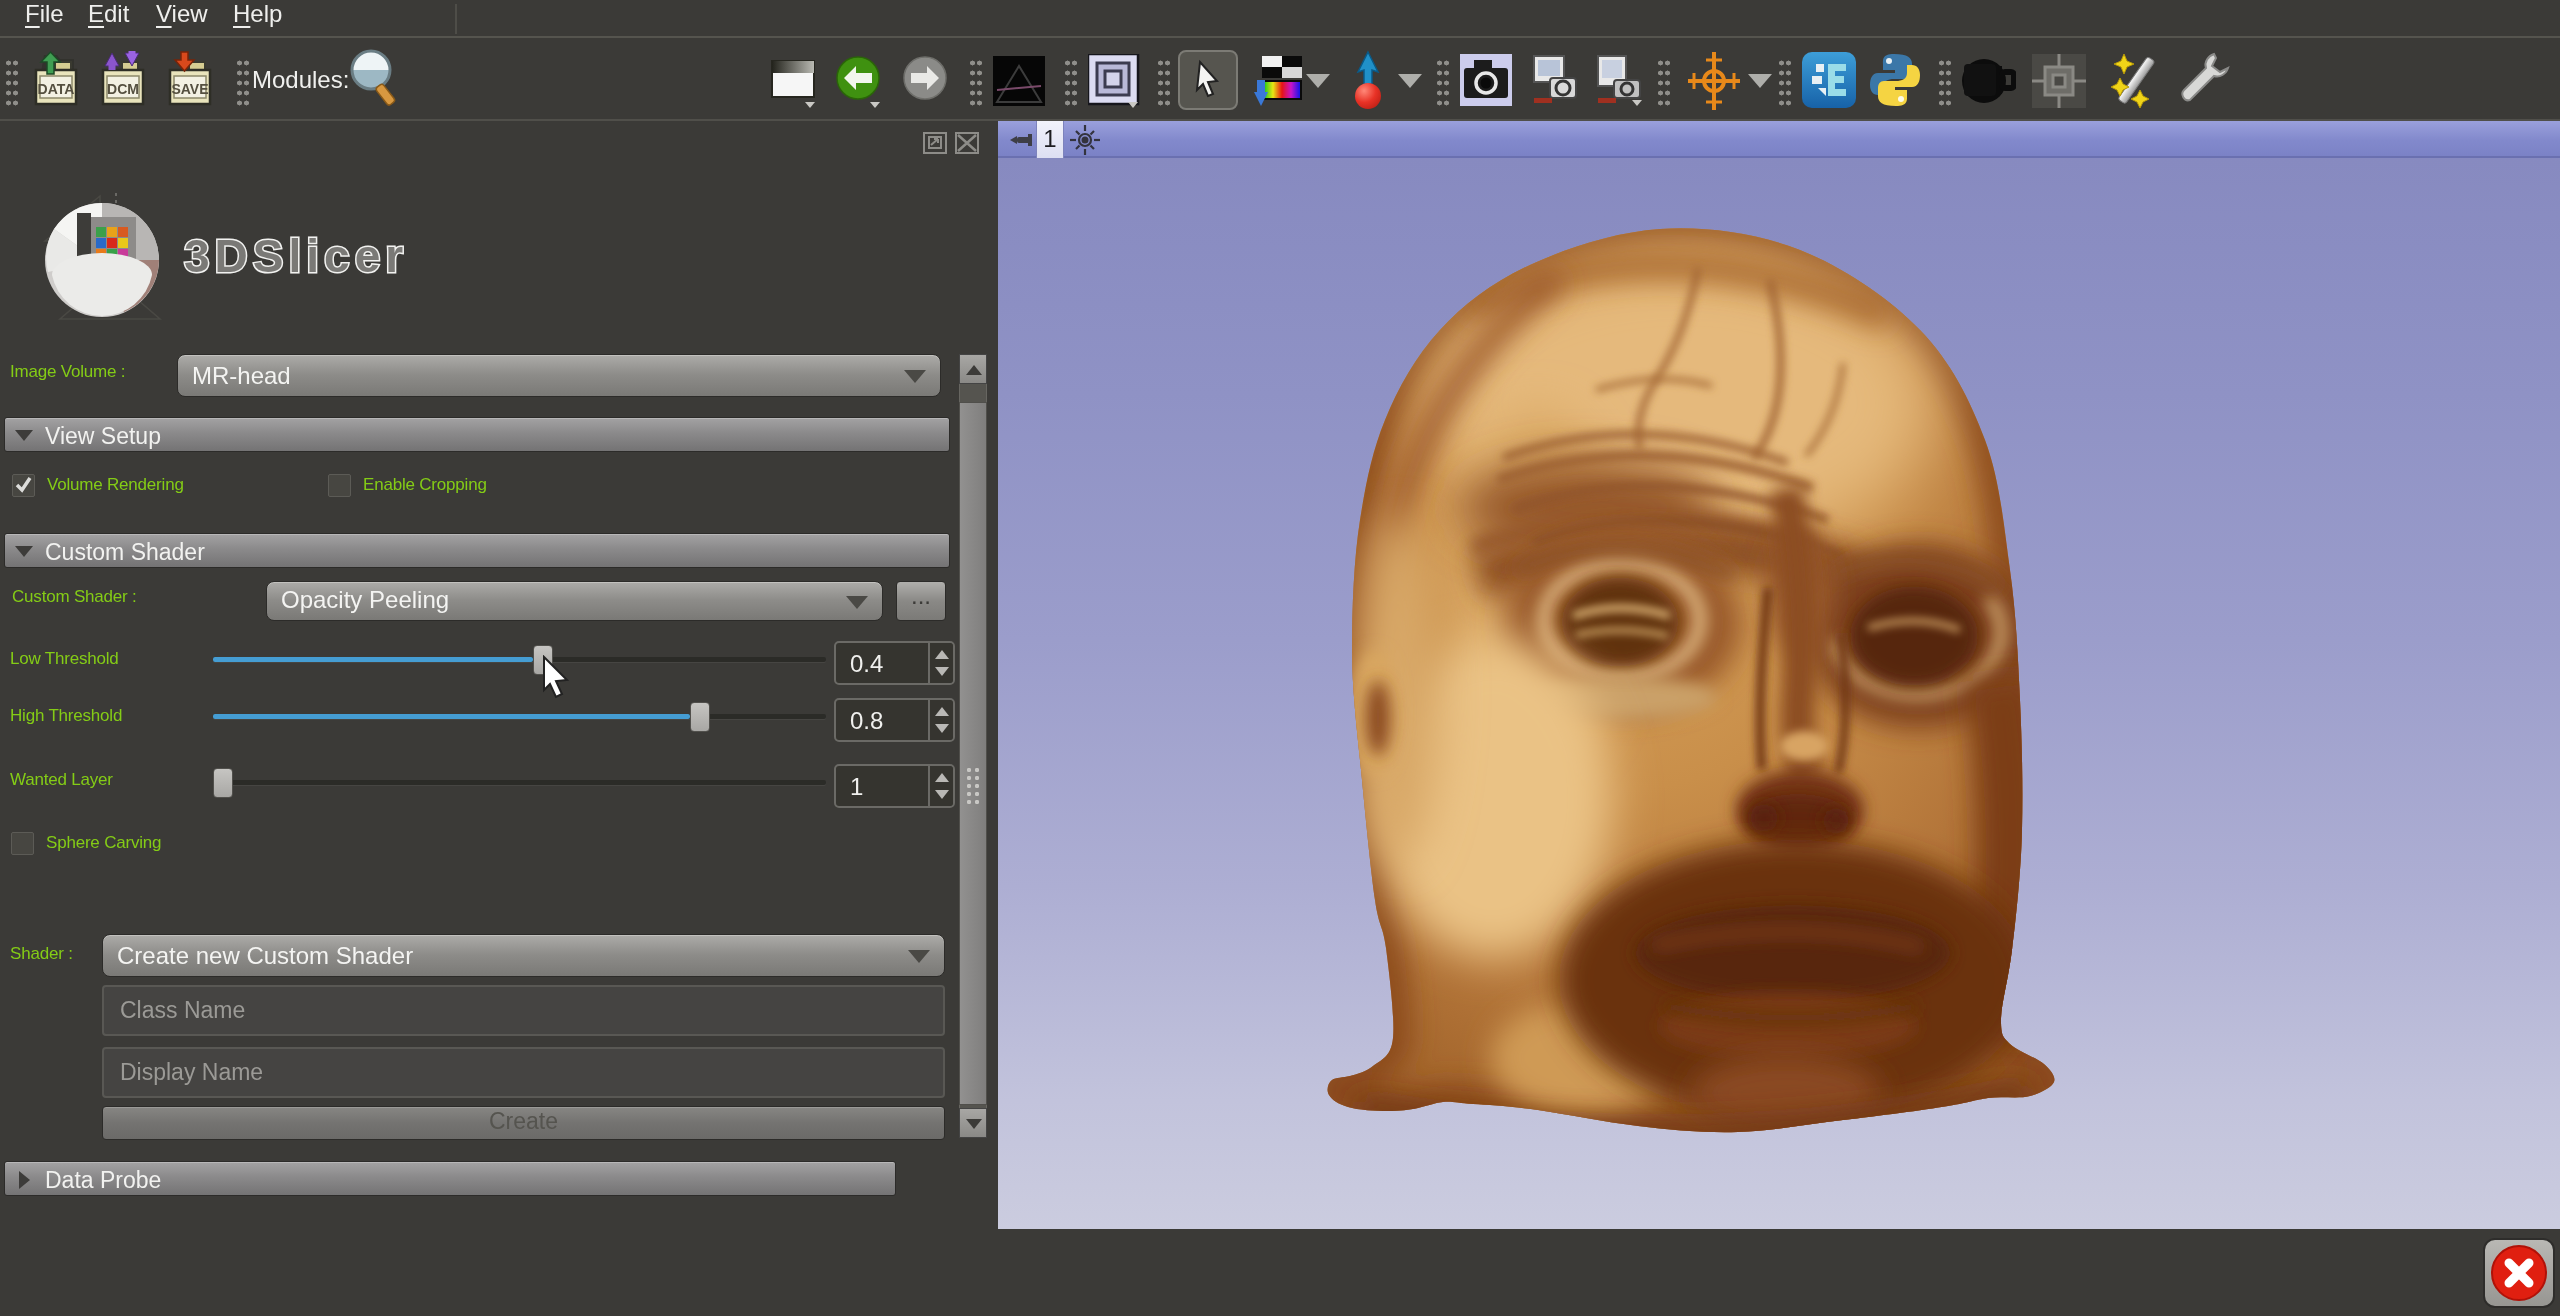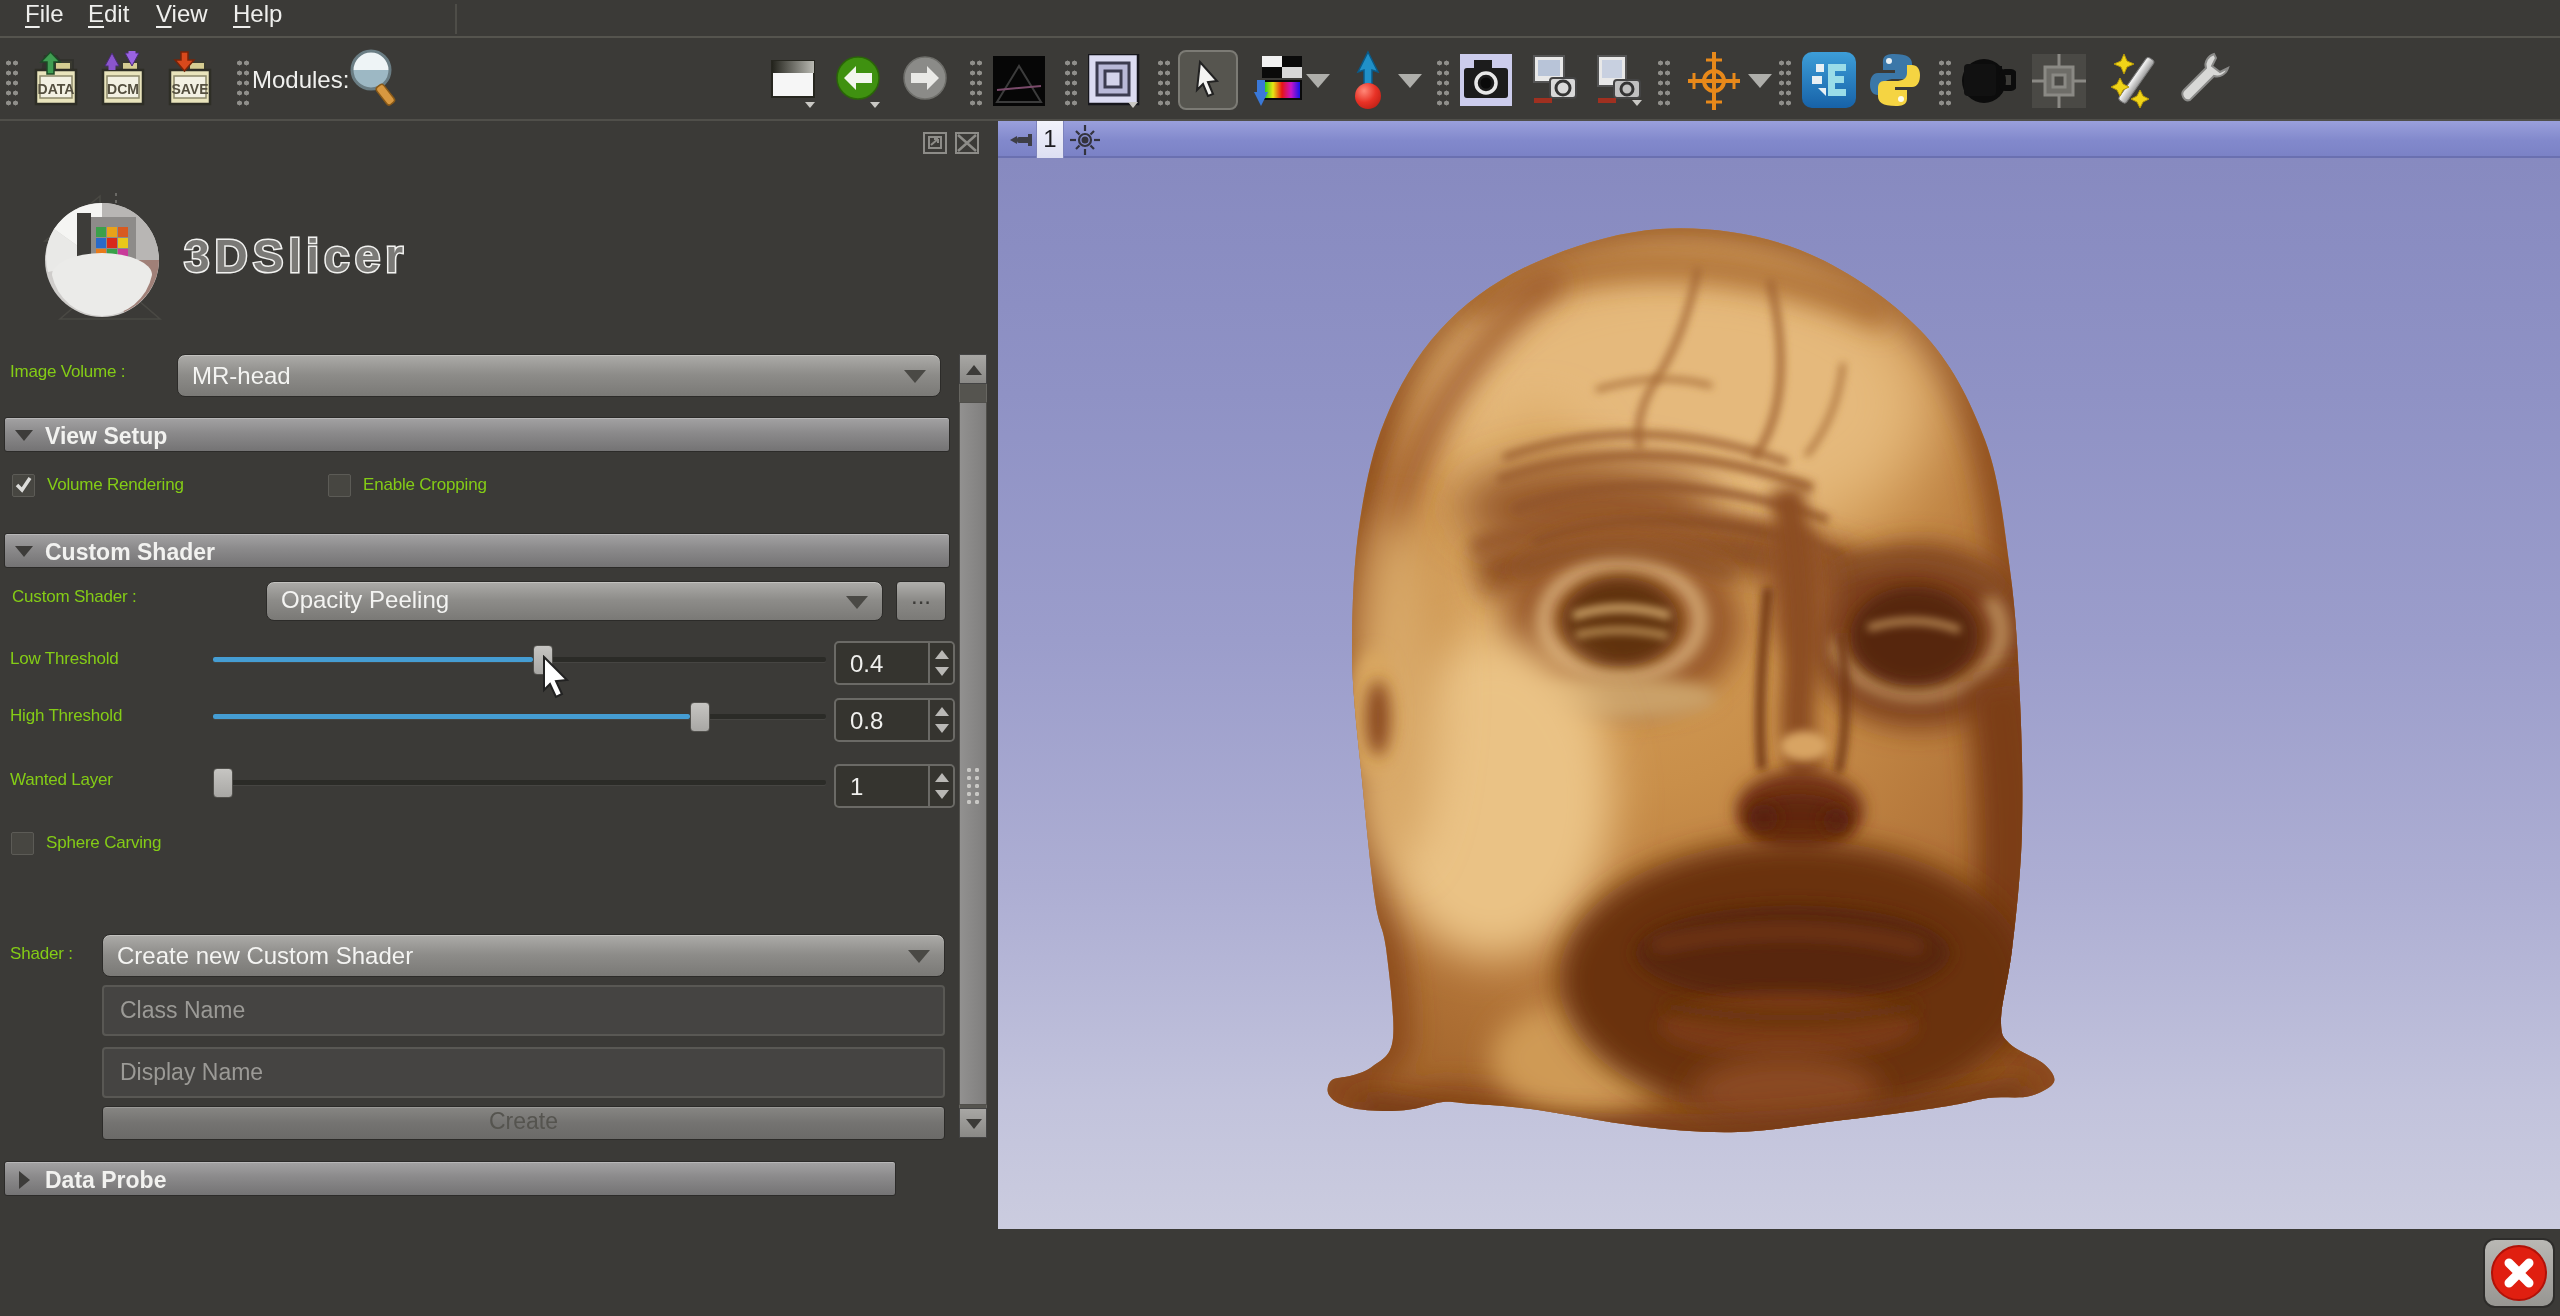--- a/index.html
+++ b/index.html
@@ -14,21 +14,21 @@
     background:#3b3a37; border-bottom:2px solid #504f4a; }
   .grip { position:absolute; top:58px; width:14px; height:50px;
     background-image:radial-gradient(circle, #8f8e8a 2.4px, rgba(0,0,0,0) 2.6px);
     background-size:7px 10px; }
   #panel { position:absolute; left:0; top:121px; width:997px; height:1195px; background:#3b3a37; }
   .hdr { position:absolute; left:4px; width:946px; height:35px; border-radius:3px;
     background:linear-gradient(#a3a2a3, #8b8a8b 45%, #747374);
     border:1px solid #2c2b29; box-shadow:inset 0 1px 0 #b8b7b8; }
   .hdr .tri { position:absolute; left:10px; top:12px; width:0; height:0;
     border-left:9px solid transparent; border-right:9px solid transparent; border-top:11px solid #3d3c3a; }
-  .hdr .txt { position:absolute; left:40px; top:5px; font-size:23px; color:#f2f2f0;font-weight:bold; }
+  .hdr .txt { position:absolute; left:40px; top:5px; font-size:23px; color:#f2f2f0; }
   .lbl { position:absolute; color:#84cc16; font-size:17px; letter-spacing:-0.2px; }
   .combo { position:absolute; border-radius:8px; border:1px solid #2c2b29;
     background:linear-gradient(#acaba8, #8d8c89 48%, #7a7976);
     box-shadow:inset 0 1px 0 #c2c1be; color:#f4f4f2; font-size:24px; }
   .combo .ctext { position:absolute; left:14px; top:7px; }
   .combo .arrow { position:absolute; right:14px; top:15px; width:0; height:0;
     border-left:11px solid transparent; border-right:11px solid transparent; border-top:13px solid #4a4945; }
   .cb { position:absolute; width:23px; height:23px; background:#474641; border:1px solid #5c5b56; border-radius:2px; }
   .slider-groove { position:absolute; height:5px; background:#2b2b27; border-radius:2px; box-shadow:0 1px 0 rgba(255,255,255,.06); }
   .slider-blue { position:absolute; height:5px; background:#459dd3; border-radius:2px; }

